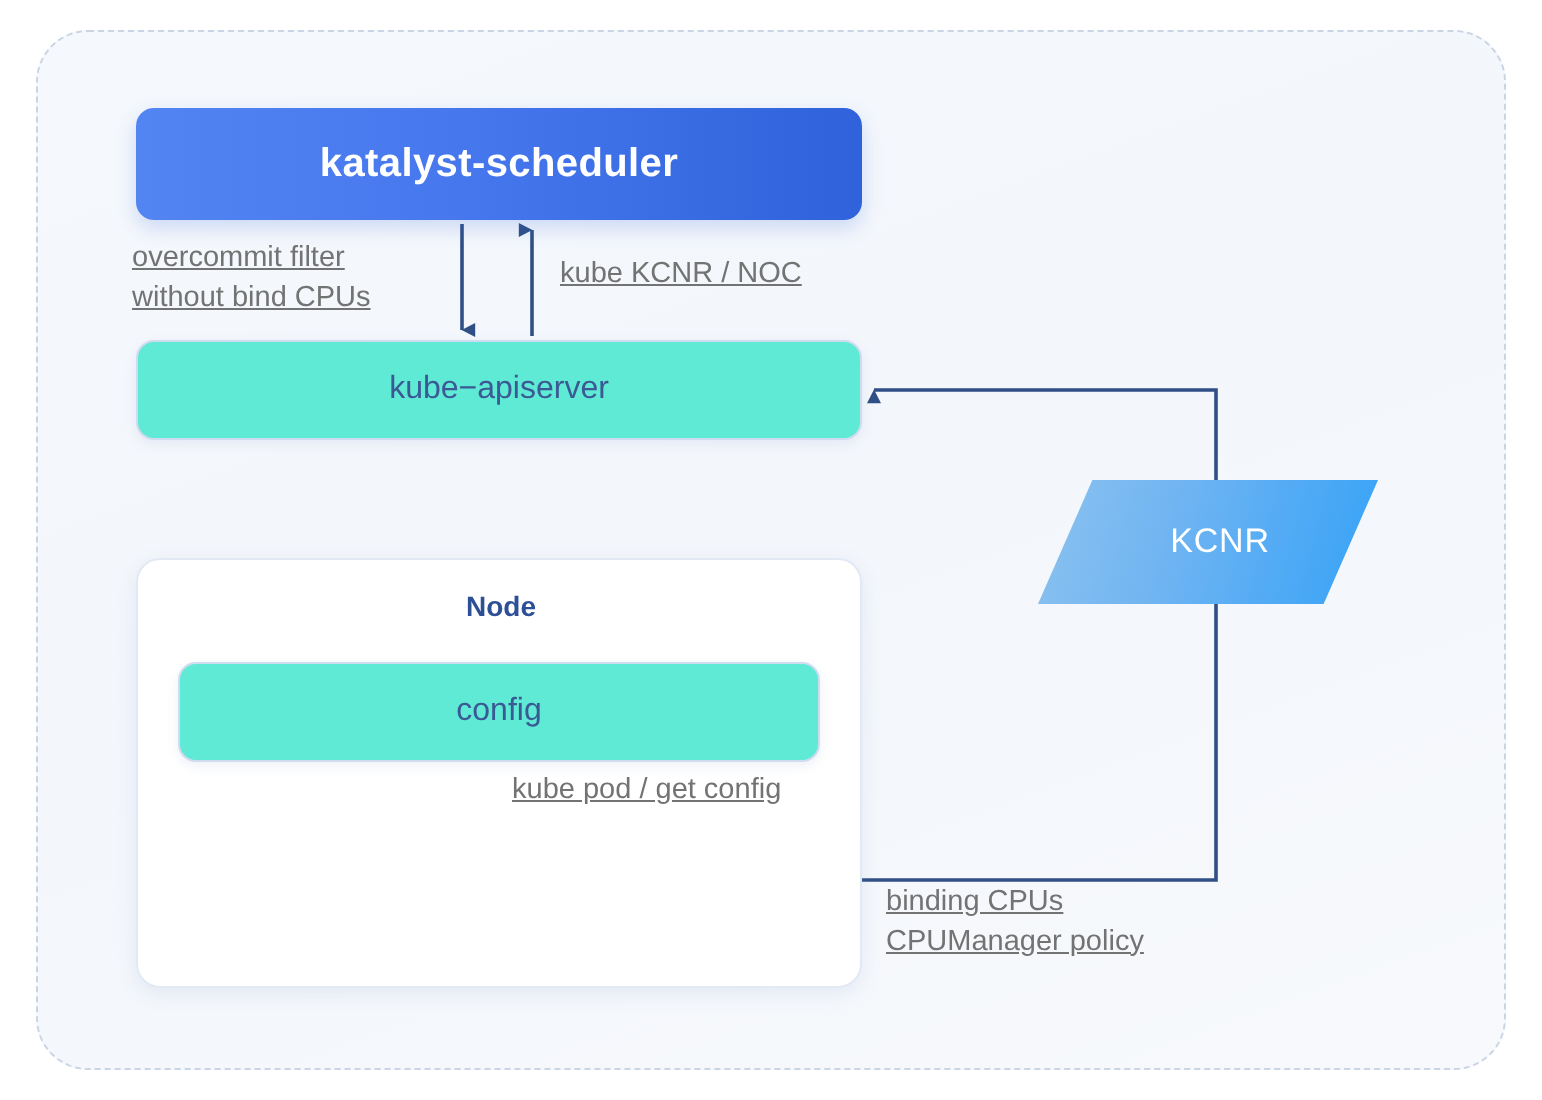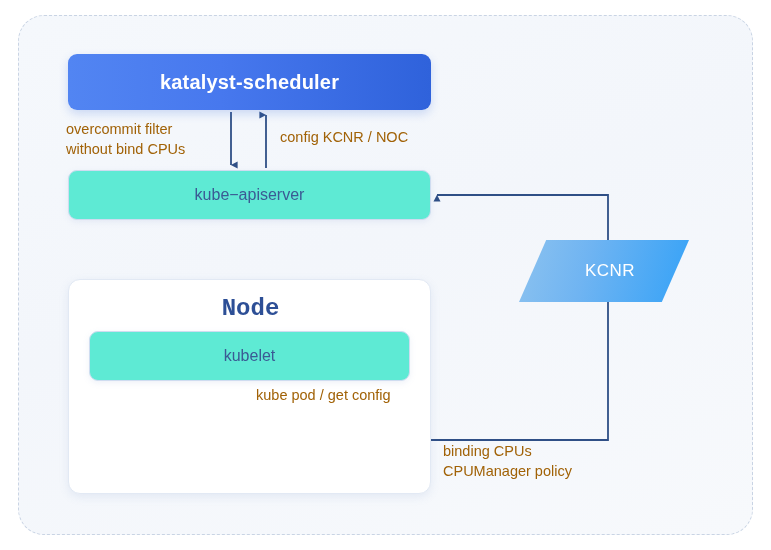--- a/index.html
+++ b/index.html
@@ -90,24 +90,23 @@
     border-radius: 12px;
     box-shadow: 0 3px 10px rgba(120, 150, 200, .14);
   }
 
   #node-title {
     position: absolute;
     left: 0;
     top: 15px;
     width: 363px;
     text-align: center;
-    font-size: 24px;
+    font-size: 14px;
     font-weight: bold;
     color: #2d4f96;
-    font-family: Liberation Mono, monospace;
   }
 
   #kubelet {
     left: 89px;
     top: 331px;
     width: 321px;
     height: 50px;
     font-size: 16px;
   }
 
@@ -138,24 +137,25 @@
     color: #ffffff;
     font-size: 17px;
     letter-spacing: .4px;
     padding-left: 12px;
     text-align: center;
   }
 
   
   .edge-label {
     position: absolute;
-    color: #a16207;
+    color: #737373;
     font-size: 14.5px;
     line-height: 1.35;
     white-space: pre-line;
+    text-decoration: underline;
   }
 
   #label-overcommit { left: 66px;  top: 120px; }
   #label-watch      { left: 280px; top: 128px; }
   #label-listpod    { left: 256px; top: 386px; }
   #label-binding    { left: 443px; top: 442px; }
 
   
   #connectors {
     position: absolute;
@@ -201,31 +201,31 @@
 
   <div class="box white-box" id="kube-apiserver">
     <span>kube−apiserver</span>
   </div>
 
   <div id="node-container">
     <div id="node-title">Node</div>
   </div>
 
   <div class="box white-box" id="kubelet">
-    <span>kubelet</span>
+    <span>config</span>
   </div>
 
 
   <div id="kcnr-shape">
     <span id="kcnr-label">KCNR</span>
   </div>
 
   <div class="edge-label" id="label-overcommit">overcommit filter
 without bind CPUs</div>
 
-  <div class="edge-label" id="label-watch">config KCNR / NOC</div>
+  <div class="edge-label" id="label-watch">kube KCNR / NOC</div>
 
   <div class="edge-label" id="label-listpod">kube pod / get config</div>
 
   <div class="edge-label" id="label-binding">binding CPUs
 CPUManager policy</div>
 
 </div>
 
 </body></html>

